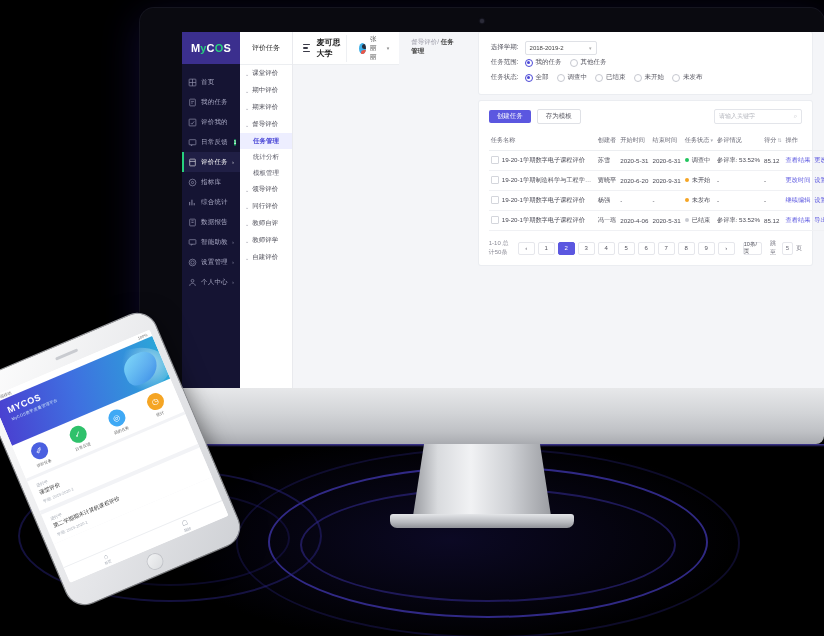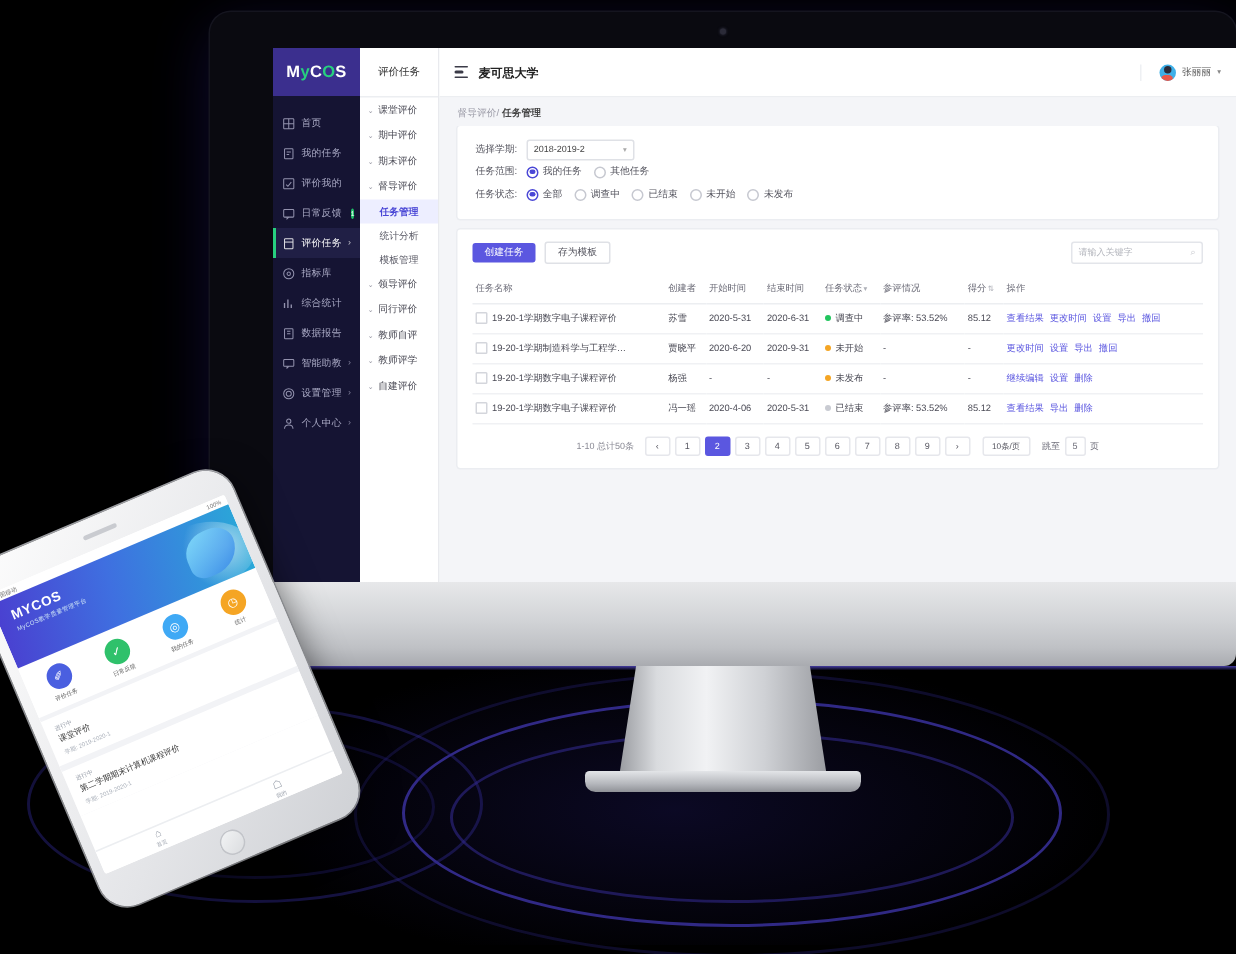--- a/index.html
+++ b/index.html
@@ -53,21 +53,21 @@
      display:flex;align-items:center;justify-content:center;margin-left:2px;}
 
   .sb2{width:52px;flex:0 0 52px;background:#fff;border-right:1px solid #e9eaee;}
   .sb2 .hd{height:32px;display:flex;align-items:center;justify-content:center;font-size:7px;color:#333;
      border-bottom:1px solid #eceef1;}
   .sb2 .grp{display:flex;align-items:center;gap:3px;height:17px;padding-left:5px;font-size:6.5px;color:#4a4a55;}
   .sb2 .grp .cv{font-size:5px;color:#9a9aa6;}
   .sb2 .sub{height:16px;display:flex;align-items:center;padding-left:13px;font-size:6.5px;color:#5a5a66;}
   .sb2 .sub.on{background:#edeeff;color:#4a47d6;font-weight:bold;}
 
-  .main{flex:1;display:flex;flex-direction:column;min-width:0;background:#f4f5f8;}
+  .main{flex:1;display:flex;flex-direction:row;min-width:0;background:#f4f5f8;}
   .tophd{height:32px;background:#fff;display:flex;align-items:center;padding:0 10px;
      border-bottom:1px solid #eceef1;}
   .ham{width:9px;height:8px;display:flex;flex-direction:column;justify-content:space-between;margin-right:7px;}
   .ham i{display:block;height:1.3px;background:#3b3b48;border-radius:1px;}
   .ham i:nth-child(2){width:70%;}
   .univ{font-size:8px;font-weight:bold;color:#222;}
   .usr{margin-left:auto;display:flex;align-items:center;gap:4px;padding-left:12px;border-left:1px solid #eef0f3;}
   .av{width:11px;height:11px;border-radius:50%;background:#3fb0e8;position:relative;overflow:hidden;}
   .av:before{content:"";position:absolute;left:3px;top:1.5px;width:5px;height:5px;border-radius:50%;background:#2b2b3a;}
   .av:after{content:"";position:absolute;left:1.5px;top:7px;width:8px;height:6px;border-radius:3px 3px 0 0;background:#e8574a;}

